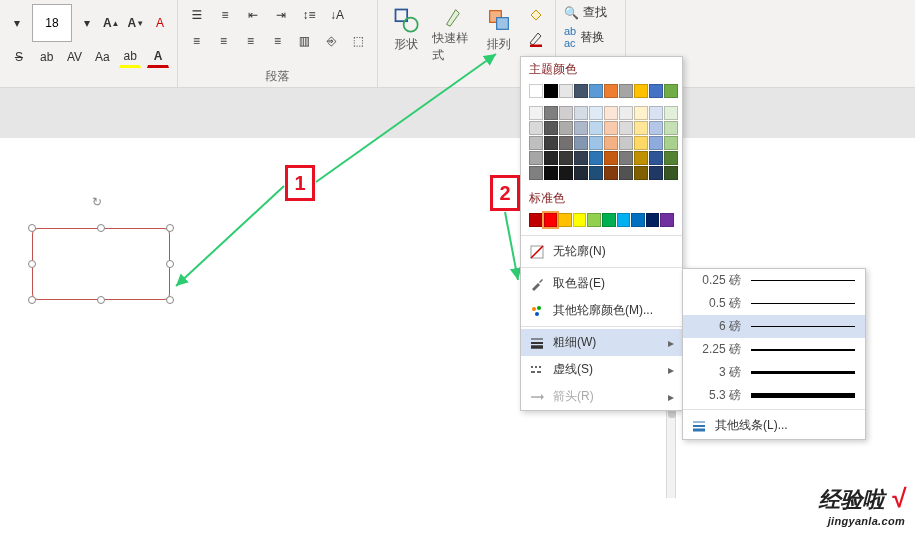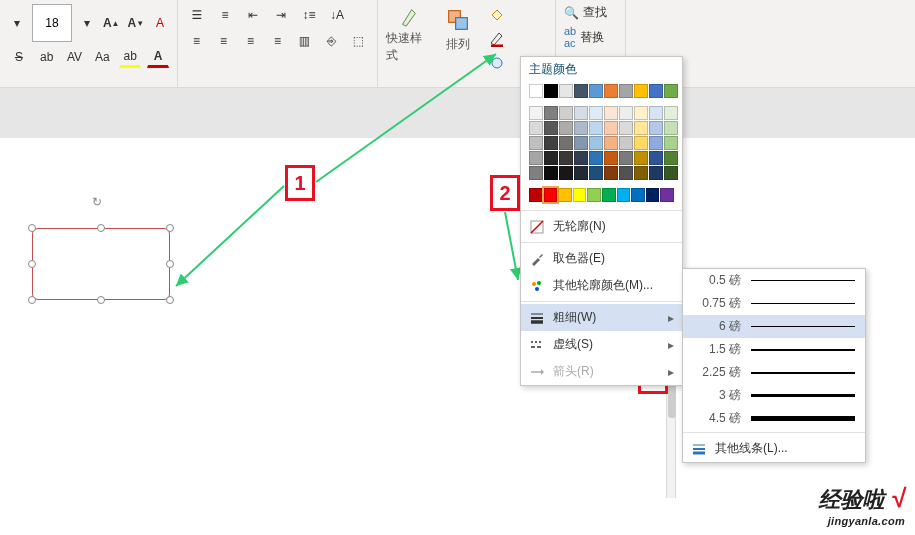--- a/index.html
+++ b/index.html
@@ -13,21 +13,21 @@
   .big-btn { display: flex; flex-direction: column; align-items: center; width: 44px; height: 60px; cursor: pointer; padding-top: 2px; }
   .big-btn .ico { width: 28px; height: 28px; margin-bottom: 2px; }
   .big-btn .lbl { font-size: 12px; color: #555; }
   .grayband { height: 50px; background: #e6e6e6; }
   .shape { position: absolute; left: 32px; top: 228px; width: 138px; height: 72px; border: 1.5px solid #c0504d; border-radius: 6px; }
   .handle { position: absolute; width: 8px; height: 8px; border: 1px solid #888; background: #fff; border-radius: 50%; }
   .rothandle { position: absolute; left: 92px; top: 195px; width: 18px; height: 18px; color: #888; }
   .callout-box { position: absolute; border: 3px solid #e81123; background: transparent; display: flex; align-items: center; justify-content: center; font-weight: bold; color: #e81123; font-size: 20px; }
   
   .outline-menu { position: absolute; left: 520px; top: 56px; width: 163px; background: #fff; border: 1px solid #c6c6c6; box-shadow: 2px 2px 6px rgba(0,0,0,.2); z-index: 50; }
-  .outline-menu .hdr { padding: 4px 8px; font-size: 12px; color: #0c4a6e; }
+  .outline-menu .hdr { padding: 4px 8px; font-size: 12px; color: #7f1d1d; }
   .swatch-grid { display: grid; grid-template-columns: repeat(10, 14px); gap: 1px; padding: 2px 8px 6px; }
   .swatch-grid.tall { grid-auto-rows: 14px; }
   .swatch { width: 14px; height: 14px; border: 1px solid rgba(0,0,0,.2); cursor: pointer; }
   .std-row { display: flex; gap: 1px; padding: 2px 8px 6px; }
   .mitem { display: flex; align-items: center; gap: 8px; padding: 5px 8px; font-size: 12px; cursor: pointer; }
   .mitem:hover, .mitem.hl { background: #d5e1f2; }
   .mitem .arrw { margin-left: auto; color: #666; }
   .sep { border-top: 1px solid #e0e0e0; margin: 2px 0; }
   
   .weight-menu { position: absolute; left: 682px; top: 268px; width: 184px; background: #fff; border: 1px solid #c6c6c6; box-shadow: 2px 2px 6px rgba(0,0,0,.2); z-index: 60; }
@@ -82,24 +82,32 @@
       <div class="section-row" style="margin-top:4px;">
         <span class="icon-btn">≡</span>
         <span class="icon-btn">≡</span>
         <span class="icon-btn">≡</span>
         <span class="icon-btn">≡</span>
         <span class="icon-btn">▥</span>
         <span class="icon-btn">⎆</span>
         <span class="icon-btn">⬚</span>
       </div>
     </div>
+    <div class="section-label">段落</div>
   </div>
 
   <div class="section" style="width:178px">
     <div class="section-row" style="align-items:flex-start;">
+      <div class="big-btn">
+        <svg class="ico" viewBox="0 0 24 24">
+            <rect x="3" y="3" width="10" height="10" fill="none" stroke="#2b579a" stroke-width="1.5"></rect>
+            <circle cx="16" cy="16" r="6" fill="none" stroke="#37a75d" stroke-width="1.5"></circle>
+          </svg>
+        <span class="lbl">形状</span>
+      </div>
       <div class="big-btn">
         <svg class="ico" viewBox="0 0 24 24">
             <path d="M6 20 L16 4 L20 8 L10 22 Z" fill="#e2efda" stroke="#548235"></path>
           </svg>
         <span class="lbl">快速样式</span>
       </div>
       <div class="big-btn">
         <svg class="ico" viewBox="0 0 24 24">
             <rect x="4" y="4" width="10" height="10" fill="#f4b183" stroke="#c55a11"></rect>
             <rect x="10" y="10" width="10" height="10" fill="#9dc3e6" stroke="#2e75b6"></rect>
@@ -214,20 +222,21 @@
       <div class="swatch" style="background: rgb(13, 13, 13);"></div>
       <div class="swatch" style="background: rgb(23, 23, 23);"></div>
       <div class="swatch" style="background: rgb(34, 42, 53);"></div>
       <div class="swatch" style="background: rgb(31, 78, 121);"></div>
       <div class="swatch" style="background: rgb(132, 60, 12);"></div>
       <div class="swatch" style="background: rgb(82, 82, 82);"></div>
       <div class="swatch" style="background: rgb(128, 96, 0);"></div>
       <div class="swatch" style="background: rgb(32, 56, 100);"></div>
       <div class="swatch" style="background: rgb(56, 87, 35);"></div>
     </div>
+  <div class="hdr">标准色</div>
   <div class="std-row" id="std-colors">
       <div class="swatch" style="background: rgb(192, 0, 0);"></div>
       <div class="swatch" style="background: rgb(255, 0, 0); outline: rgb(243, 164, 71) solid 2px;"></div>
       <div class="swatch" style="background: rgb(255, 192, 0);"></div>
       <div class="swatch" style="background: rgb(255, 255, 0);"></div>
       <div class="swatch" style="background: rgb(146, 208, 80);"></div>
       <div class="swatch" style="background: rgb(0, 176, 80);"></div>
       <div class="swatch" style="background: rgb(0, 176, 240);"></div>
       <div class="swatch" style="background: rgb(0, 112, 192);"></div>
       <div class="swatch" style="background: rgb(0, 32, 96);"></div>
@@ -280,45 +289,41 @@
         <path d="M12 5 L15 8 L12 11 Z" fill="#aaa"></path>
       </svg>
     <span>箭头(R)</span>
     <span class="arrw">▸</span>
   </div>
 </div>
 
 <div class="weight-menu">
   <div id="weight-rows">
       <div class="wrow">
+        <div class="lbl">0.25 磅</div>
+        <div class="line" style="border-top-width: 0.5px;"></div>
+      </div>
+      <div class="wrow">
         <div class="lbl">0.5 磅</div>
         <div class="line" style="border-top-width: 1px;"></div>
-      </div>
-      <div class="wrow">
-        <div class="lbl">0.75 磅</div>
-        <div class="line" style="border-top-width: 1.25px;"></div>
       </div>
       <div class="wrow hl">
         <div class="lbl">6 磅</div>
         <div class="line" style="border-top-width: 1.5px;"></div>
       </div>
       <div class="wrow">
-        <div class="lbl">1.5 磅</div>
-        <div class="line" style="border-top-width: 2px;"></div>
-      </div>
-      <div class="wrow">
         <div class="lbl">2.25 磅</div>
         <div class="line" style="border-top-width: 2.75px;"></div>
       </div>
       <div class="wrow">
         <div class="lbl">3 磅</div>
         <div class="line" style="border-top-width: 3.5px;"></div>
       </div>
       <div class="wrow">
-        <div class="lbl">4.5 磅</div>
+        <div class="lbl">5.3 磅</div>
         <div class="line" style="border-top-width: 5px;"></div>
       </div>
     </div>
   <div class="sep"></div>
   <div class="mitem">
     <svg width="16" height="16" viewBox="0 0 16 16">
         <line x1="2" y1="4" x2="14" y2="4" stroke="#2e75b6"></line>
         <line x1="2" y1="8" x2="14" y2="8" stroke="#2e75b6" stroke-width="2"></line>
         <line x1="2" y1="12" x2="14" y2="12" stroke="#2e75b6" stroke-width="3"></line>
       </svg>

